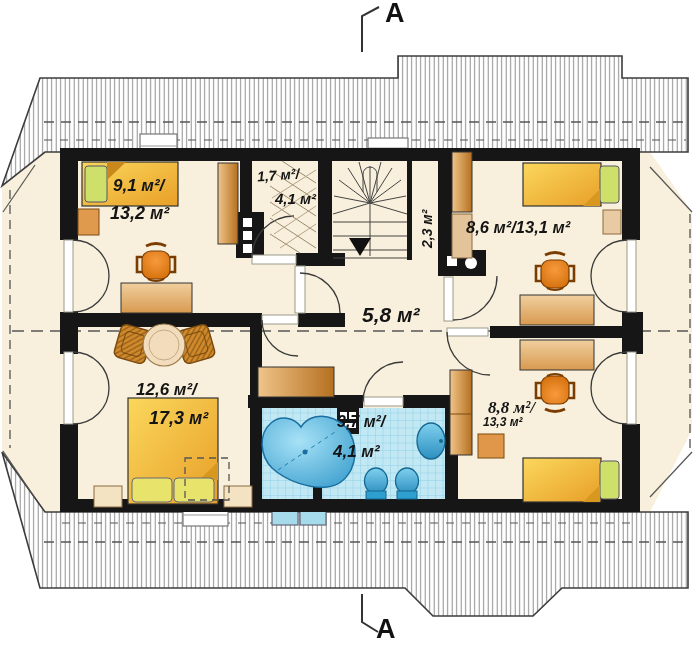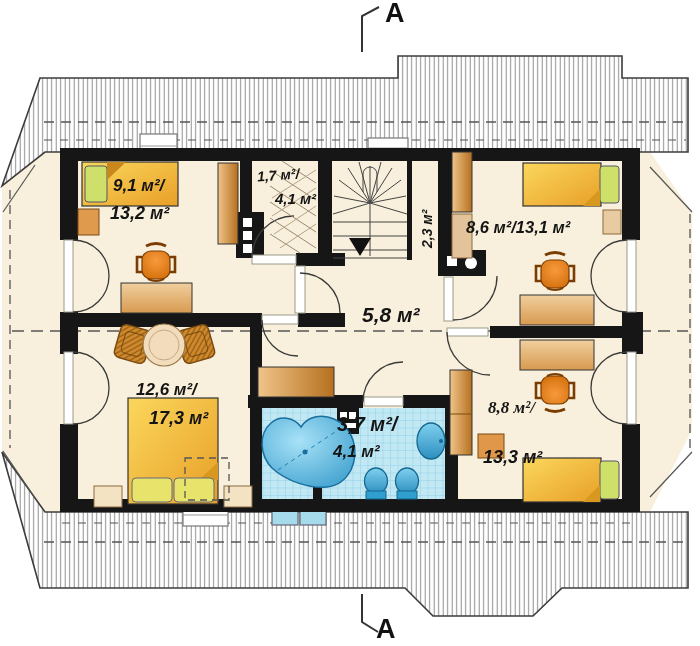--- a/index.html
+++ b/index.html
@@ -268,19 +268,19 @@
 
 <div class="arealabel" style="left:404px;top:218px;width:46px;font-size:14px;transform:rotate(-90deg);">2,3 м²</div>
 
 <div class="arealabel" style="left:466px;top:219px;font-size:16.5px;">8,6 м²/13,1 м²</div>
 
 <div class="arealabel" style="left:362px;top:304px;font-size:21px;">5,8 м²</div>
 
 <div class="arealabel" style="left:136px;top:381px;font-size:17px;">12,6 м²/</div>
 <div class="arealabel" style="left:133px;top:409px;font-size:18px;margin-left:16px;">17,3 м²</div>
 
-<div class="arealabel" style="left:337px;top:414px;font-size:20px;">3,7 м²/</div>
+<div class="arealabel" style="left:337px;top:414px;font-size:16px;">3,7 м²/</div>
 <div class="arealabel" style="left:333px;top:443px;font-size:17px;">4,1 м²</div>
 
 <div class="arealabel" style="left:488px;top:399px;font-size:17px;font-family:Liberation Serif, serif;">8,8 м²/</div>
-<div class="arealabel" style="left:483px;top:448px;font-size:18px;">13,3 м²</div>
+<div class="arealabel" style="left:483px;top:416px;font-size:12px;">13,3 м²</div>
 
 </div>
 
 </body></html>

